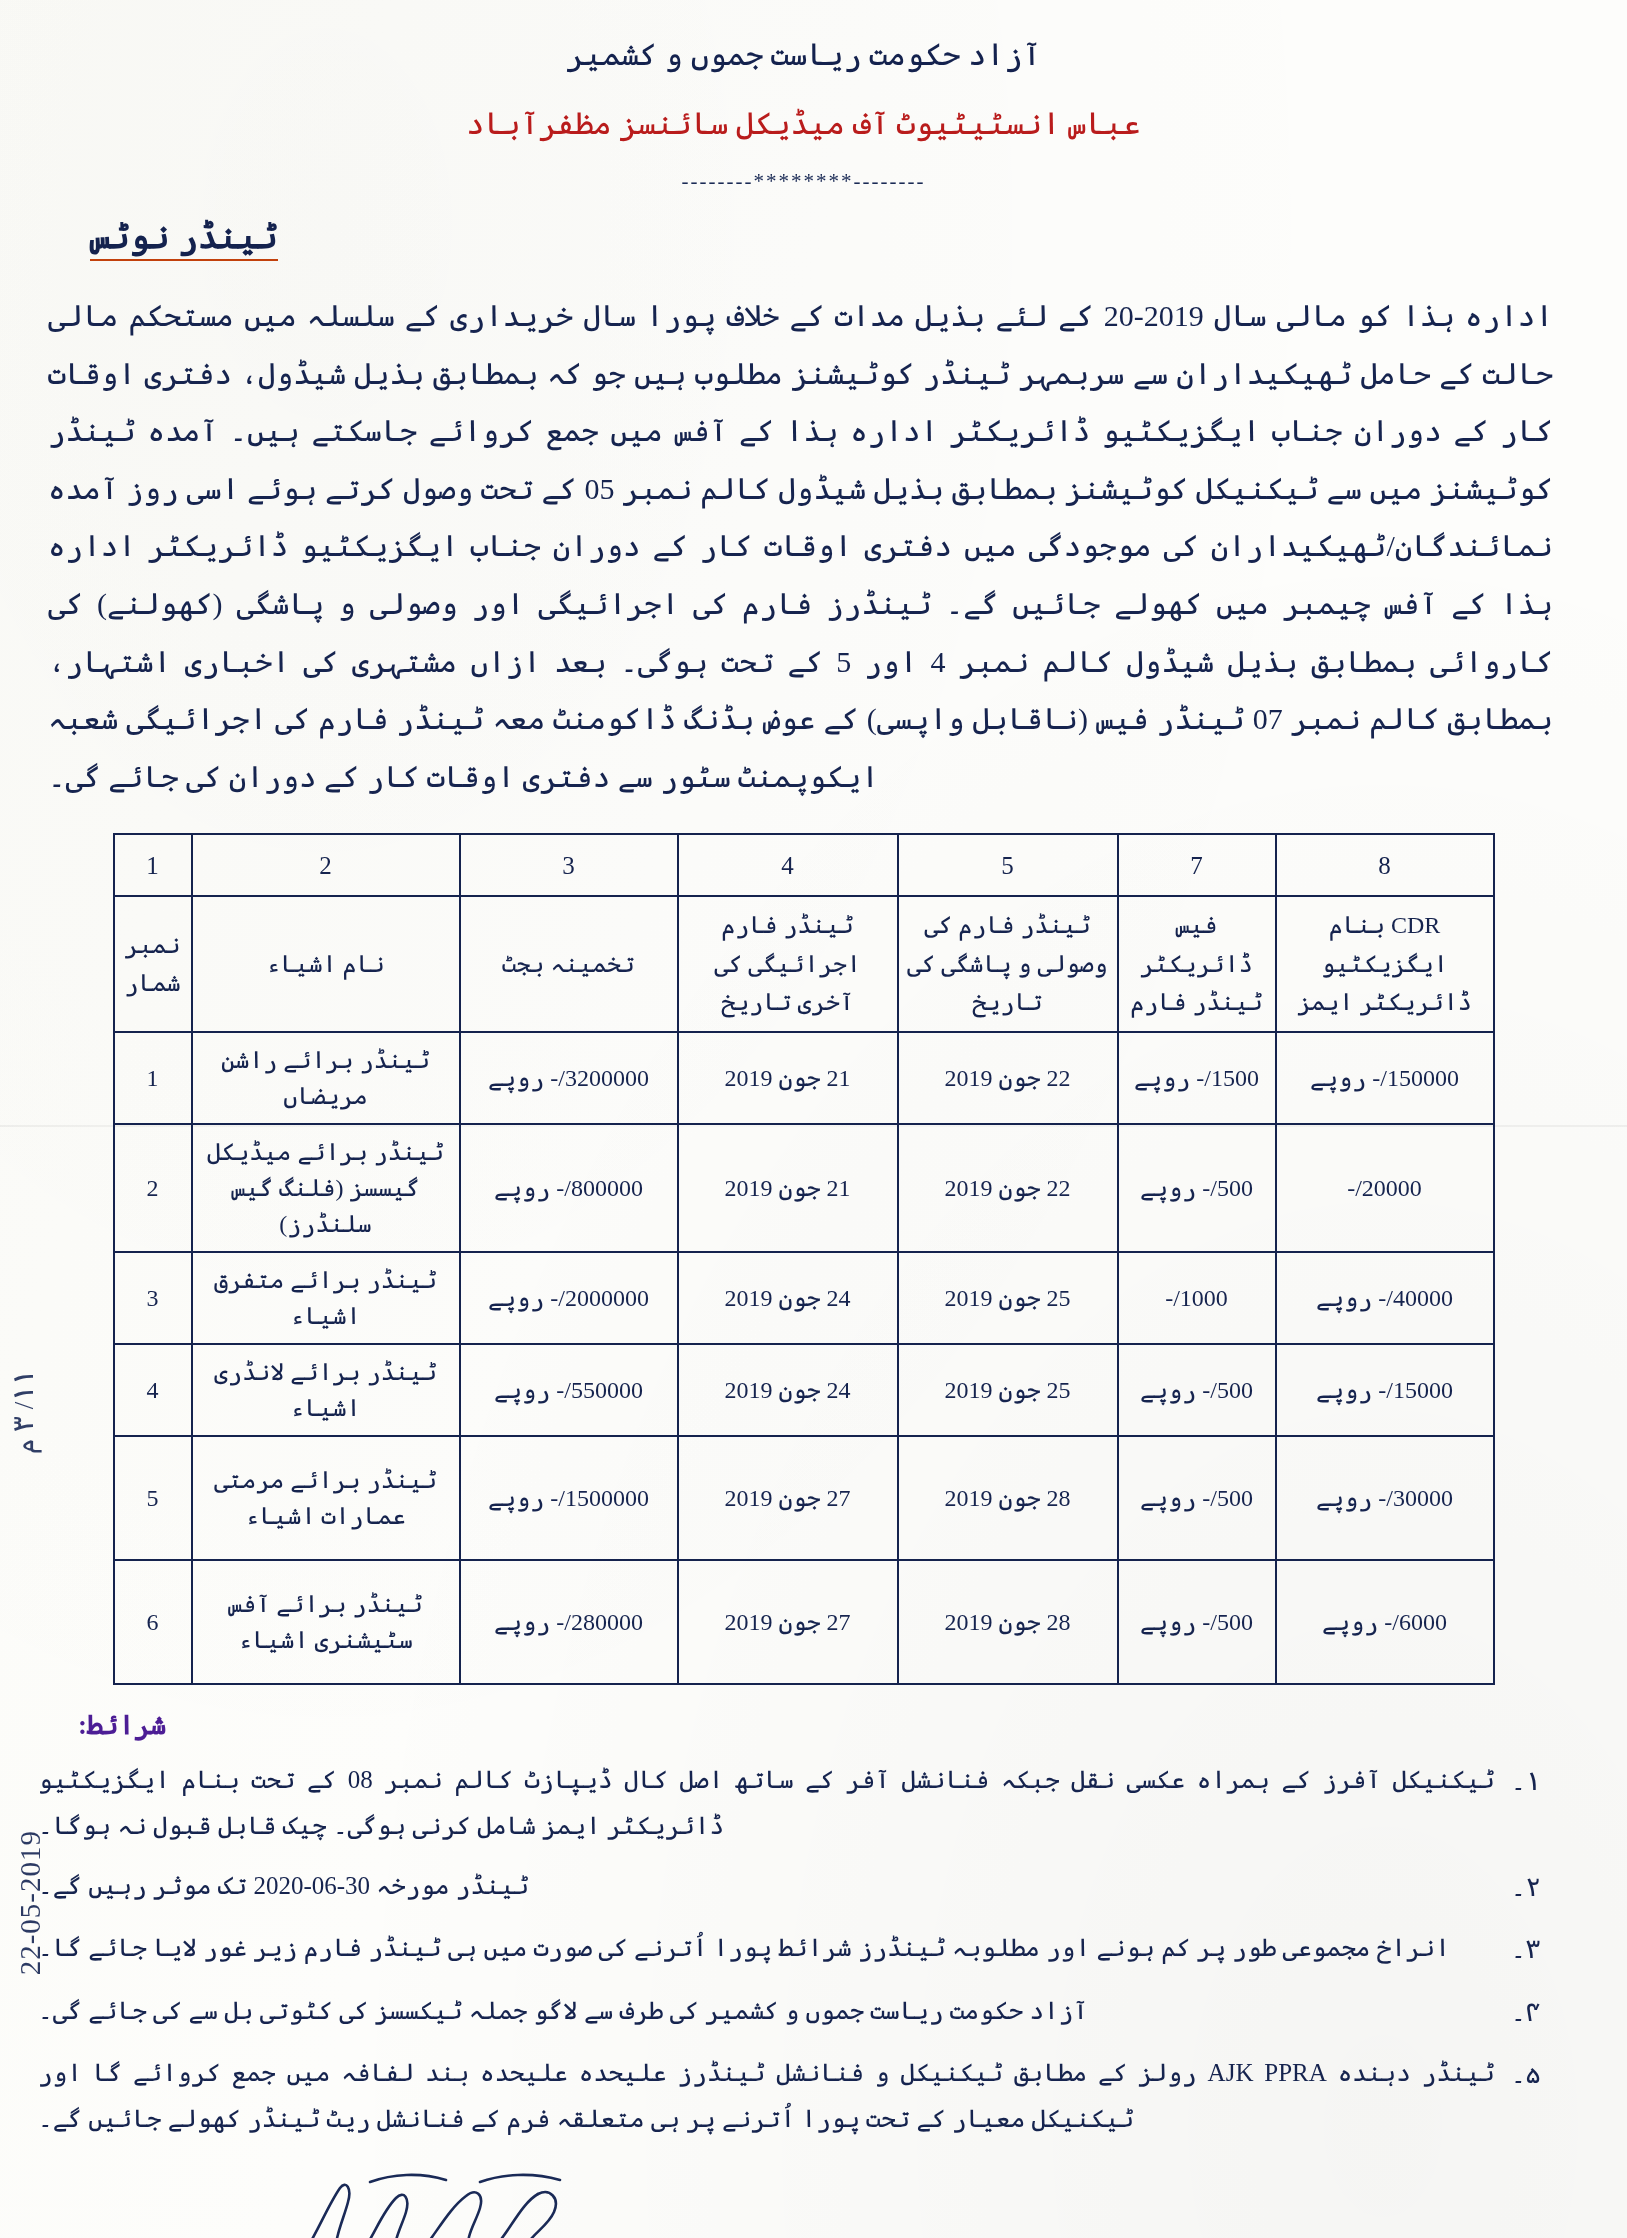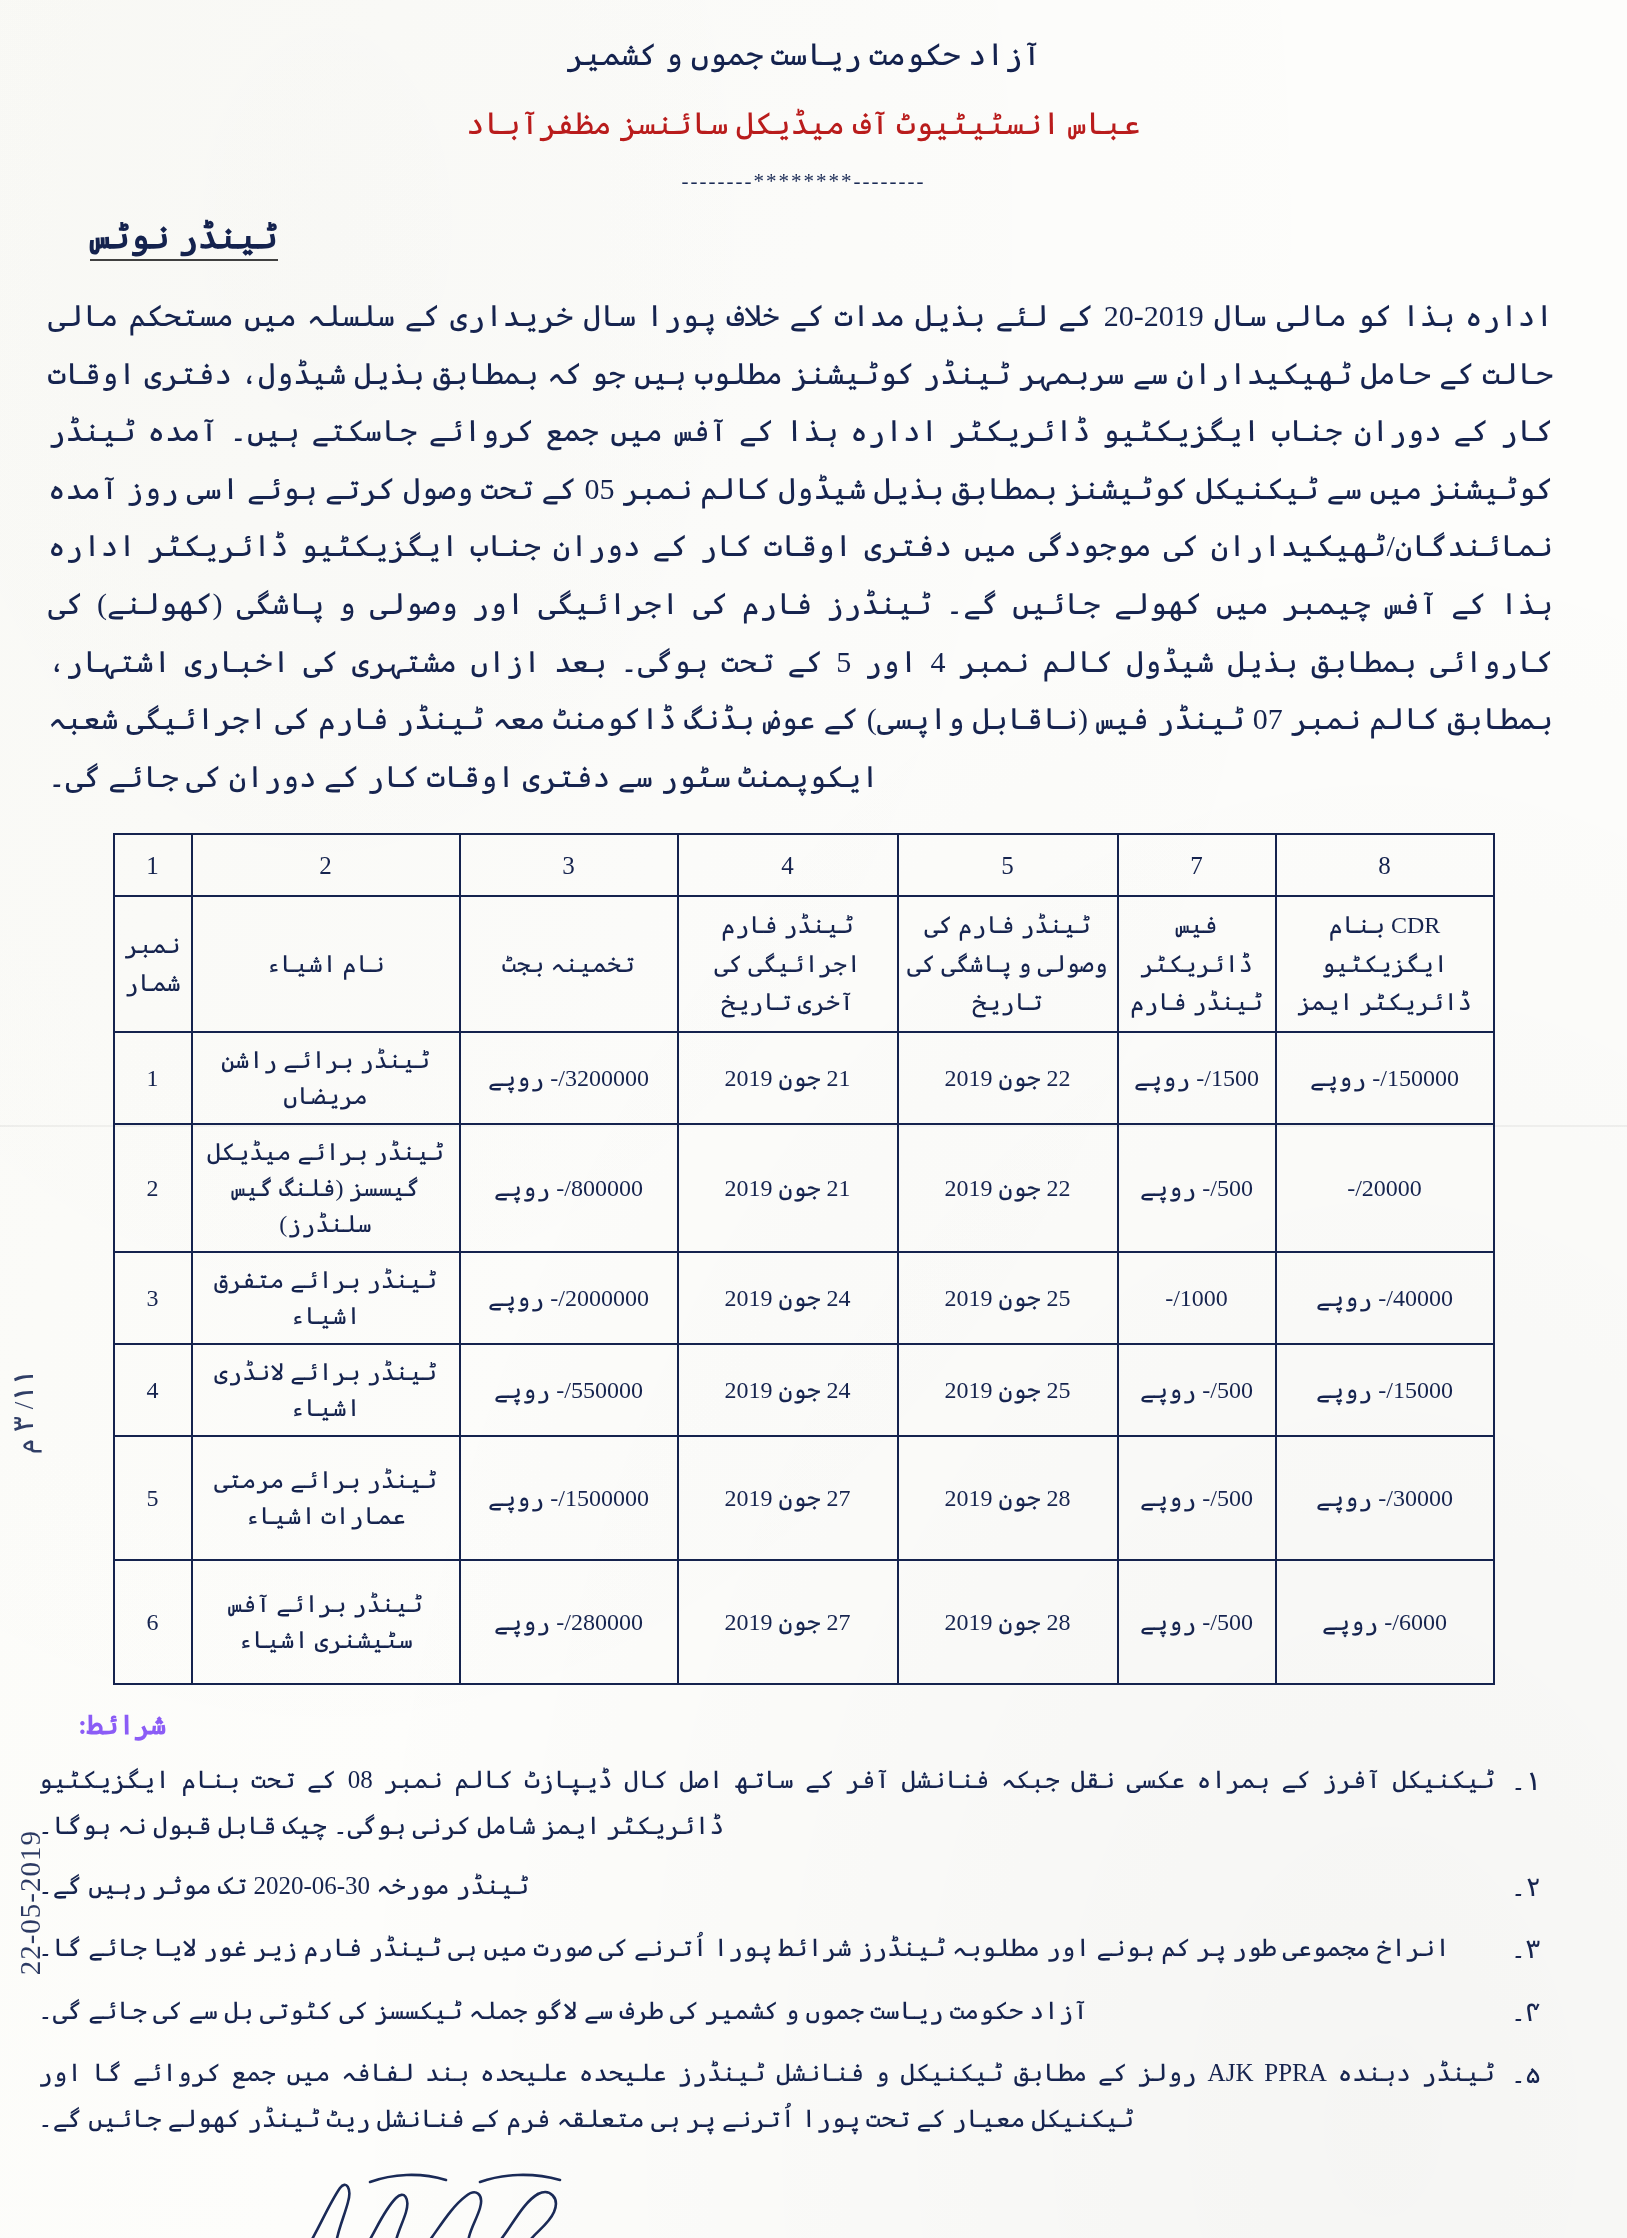--- a/index.html
+++ b/index.html
@@ -60,21 +60,21 @@
   .notice-title-row {
     text-align: left;
     margin-top: 22px;
     padding-left: 52px;
   }
   .notice-title {
     display: inline-block;
     font-size: 34px;
     font-weight: bold;
     color: #14224e;
-    border-bottom: 2px solid #404040;
+    border-bottom: 2px solid #c2410c;
     padding-bottom: 3px;
   }
   .body-para {
     margin-top: 26px;
     font-size: 30px;
     line-height: 1.92;
     text-align: justify;
     text-align-last: left;
     color: #16244f;
     padding: 0 16px 0 10px;
@@ -126,21 +126,21 @@
   .cell-item { text-align: right; padding-right: 14px; }
   
   .cond-title-row {
     margin-top: 24px;
     text-align: left;
     padding-left: 40px;
   }
   .cond-title {
     font-size: 27px;
     font-weight: bold;
-    color: #8b5cf6;
+    color: #4c1d95;
   }
   ol.conds {
     list-style: none;
     margin: 16px 0 0 0;
     padding: 0;
   }
   ol.conds li {
     display: flex;
     align-items: flex-start;
     gap: 16px;

